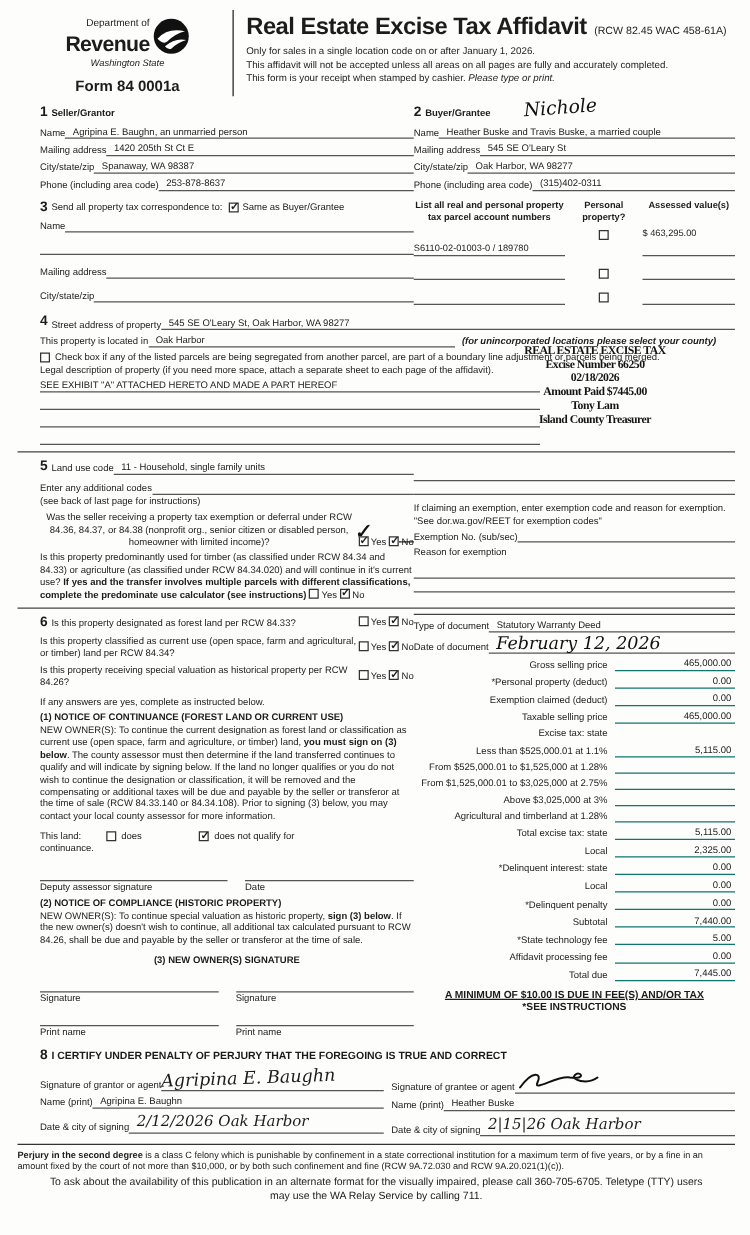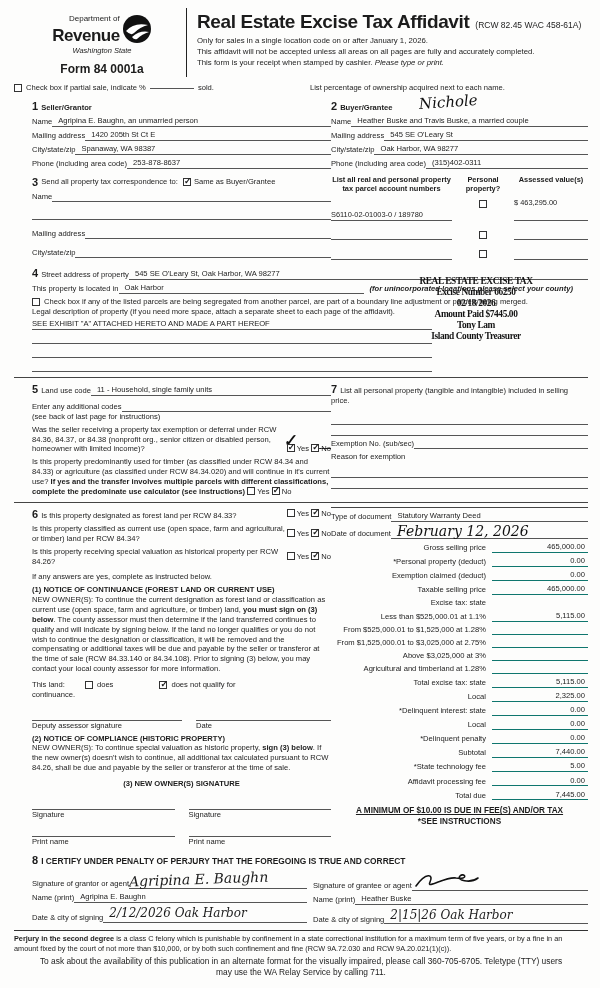--- a/index.html
+++ b/index.html
@@ -91,27 +91,20 @@
       </div>
       <div class="hnote">Only for sales in a single location code on or after January 1, 2026.</div>
       <div class="hnote">This affidavit will not be accepted unless all areas on all pages are fully and accurately completed.</div>
       <div class="hnote">
         <span>This form is your receipt when stamped by cashier.</span>
         <i>Please type or print.</i>
       </div>
     </div>
   </div>
 
-  <div class="row mt2" style="align-items:center;">
-    <span class="cb"></span>
-    <span style="margin-left:4px;">Check box if partial sale, indicate %</span>
-    <span class="ul" style="width:44px; margin:0 4px;"></span>
-    <span>sold.</span>
-    <span style="margin-left:96px;">List percentage of ownership acquired next to each name.</span>
-  </div>
 
   <div class="cols mt2" style="padding-left:18px;">
     <div>
       <div><span class="sec-no">1</span><span class="b">Seller/Grantor</span></div>
       <div class="row mt1">
           <span>Name</span>
           <span class="fill val">Agripina E. Baughn, an unmarried person</span>
         </div>
       <div class="row mt1">
           <span>Mailing address</span>
@@ -230,43 +223,43 @@
         <span class="sec-no">5</span>
         <span>Land use code</span>
         <span class="fill val">11 - Household, single family units</span>
       </div>
       <div class="row mt2">
         <span>Enter any additional codes</span>
         <span class="fill"></span>
       </div>
       <div>(see back of last page for instructions)</div>
       <div class="row mt1">
-        <span style="flex:1;">Was the seller receiving a property tax exemption or deferral under RCW 84.36, 84.37, or 84.38 (nonprofit org., senior citizen or disabled person, homeowner with limited income)?</span>
+        <span style="flex:1;text-align:center;">Was the seller receiving a property tax exemption or deferral under RCW 84.36, 84.37, or 84.38 (nonprofit org., senior citizen or disabled person, homeowner with limited income)?</span>
         <span style="white-space:nowrap; position:relative; align-self:flex-end;">
           <span class="overlay hand" style="left:-4px; top:-13px; font-size:16px; font-weight:bold; transform:rotate(-8deg);">✓</span>
           <span class="cb checked"></span>
           <span>Yes</span>
           <span class="strike"><span class="cb checked"></span> <span>No</span></span>
         </span>
       </div>
       <div class="mt1">
         <span>Is this property predominantly used for timber (as classified under RCW 84.34 and 84.33) or agriculture (as classified under RCW 84.34.020) and will continue in it's current use? </span><span class="b">If yes and the transfer involves multiple parcels with different classifications, complete the predominate use calculator (see instructions)</span>
         <span style="white-space:nowrap;">
           <span class="cb"></span>
           <span>Yes</span>
           <span class="cb checked"></span>
           <span>No</span>
         </span>
       </div>
     </div>
 
     <div>
-      <div><span class="sec-no">7</span><span>List all personal property (tangible and intangible) included in selling price.</span></div>
       <div class="ul mt3" style="height:10px;"></div>
       <div class="ul" style="height:11px;"></div>
+      <div class="mt2">If claiming an exemption, enter exemption code and reason for exemption.  "See dor.wa.gov/REET for exemption codes"</div>
       <div class="row mt1">
         <span>Exemption No. (sub/sec)</span>
         <span class="fill"></span>
       </div>
       <div class="mt1">Reason for exemption</div>
       <div class="ul mt2" style="height:10px;"></div>
       <div class="ul" style="height:11px;"></div>
     </div>
   </div>
 

